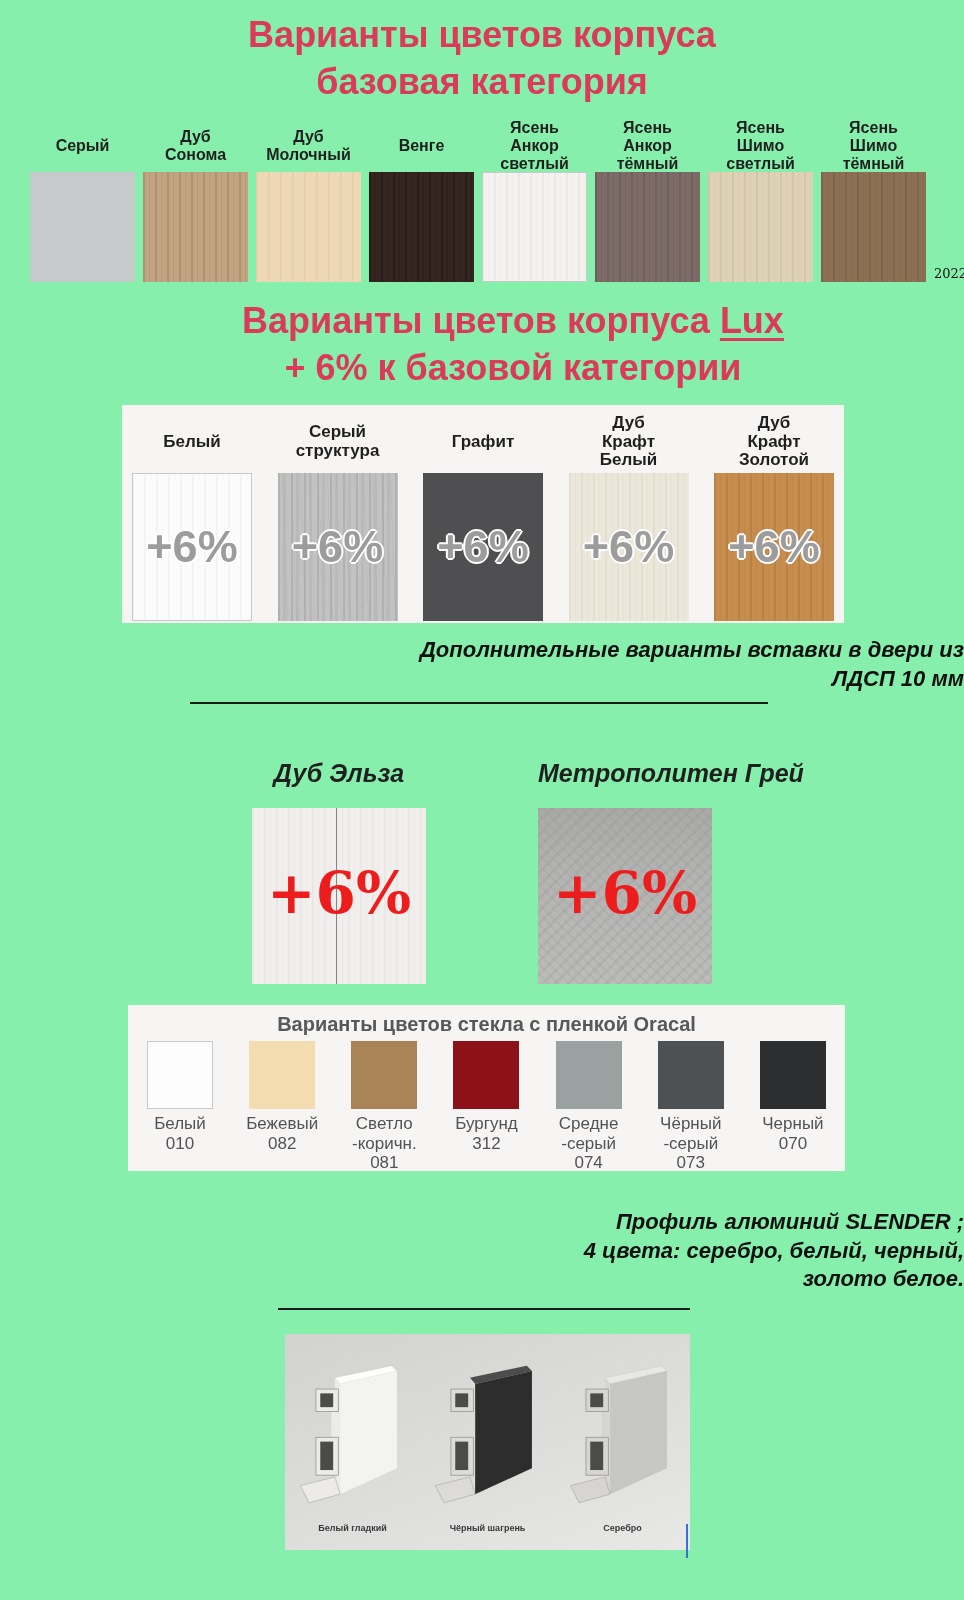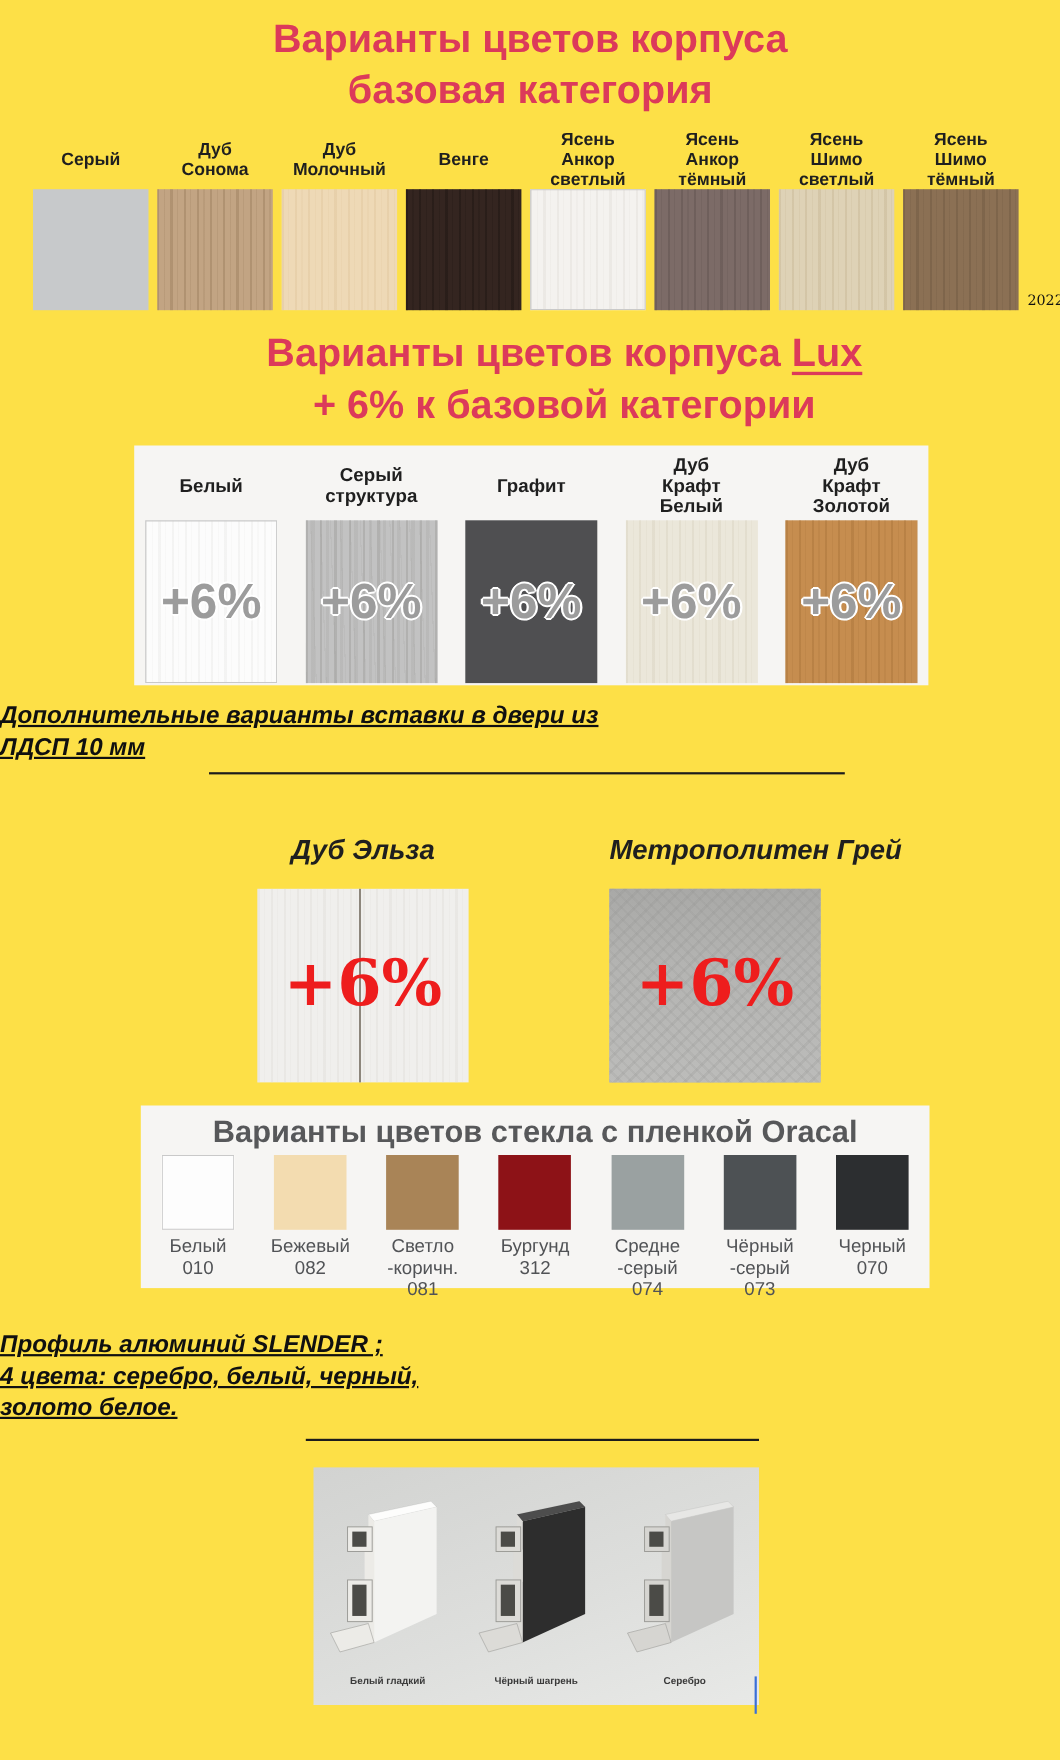--- a/index.html
+++ b/index.html
@@ -1,23 +1,23 @@
 <!DOCTYPE html>
 <html style="--heading: #dc3a5a; --surcharge-gray: #9c9c9c; --surcharge-red: #ee1d1d; --oracal-title: #57585a; --label-gray: #515356; --panel-bg: #f6f5f3; --cursor: #3a6fd8;"><head>
 <meta charset="utf-8">
 <style>
   html,body{margin:0;padding:0;background:#fff;}
-  .page{position:relative;width:964px;height:1600px;background:#fde047;overflow:hidden;
+  .page{position:relative;width:964px;height:1600px;background:#86efac;overflow:hidden;
         font-family:"Liberation Sans",sans-serif;}
   
   .red-title{position:absolute;left:0;width:100%;text-align:center;
              font-weight:700;font-size:36px;line-height:1.3;color:var(--heading,#dc3a5a);}
   .red-title .u{text-decoration:underline;text-underline-offset:5px;}
-  .blk-title{position:absolute;left:0;width:100%;text-align:left;color:#101010;
-             font-weight:700;font-style:italic;font-size:22px;line-height:1.3;text-decoration:underline;}
+  .blk-title{position:absolute;left:0;width:100%;text-align:right;color:#101010;
+             font-weight:700;font-style:italic;font-size:22px;line-height:1.3;}
   .rule{position:absolute;height:2px;background:#1c1c1c;}
   
   .col{display:flex;flex-direction:column;}
   .sw-label{display:flex;flex-direction:column;justify-content:center;text-align:center;
             color:#1f1f1f;font-weight:700;}
   .sw-box{position:relative;background:#ccc;}
   .bordered{box-shadow:inset 0 0 0 1px #c9c9c9;}
   
   #base-row{position:absolute;top:120px;left:30px;width:906px;display:flex;gap:8px;}
   #base-row .col{width:105px;}
@@ -30,30 +30,30 @@
   #lux-row .col{width:120px;}
   #lux-row .sw-label{height:62px;font-size:17px;line-height:1.1;}
   #lux-row .sw-box{height:148px;}
   .badge-gray{position:absolute;left:0;right:0;top:50%;transform:translateY(-50%);
       text-align:center;font-weight:700;font-size:45px;color:var(--surcharge-gray,#9c9c9c);
       text-shadow:2px 0 0 #fff,-2px 0 0 #fff,0 2px 0 #fff,0 -2px 0 #fff,
                   1px 1px 0 #fff,-1px -1px 0 #fff,1px -1px 0 #fff,-1px 1px 0 #fff;}
   
   #ldsp-row{position:absolute;top:756px;left:0;width:100%;display:flex;
             justify-content:center;gap:112px;}
-  #ldsp-row .col{width:192px;margin-left:16px;}
+  #ldsp-row .col{width:174px;}
   #ldsp-row .sw-label{height:34px;font-size:25px;font-style:italic;margin-bottom:18px;white-space:nowrap;}
   #ldsp-row .sw-box{height:176px;}
   .badge-red{position:absolute;left:0;right:0;top:50%;transform:translateY(-54%);
       text-align:center;font-family:"DejaVu Serif",serif;font-weight:700;font-size:58px;
       color:var(--surcharge-red,#ee1d1d);}
   
   #oracal-panel{position:absolute;top:1005px;left:128px;width:717px;height:166px;
                 background:var(--panel-bg,#f5f4f2);}
-  #oracal-title{margin:8px 0 0 0;text-align:center;font-weight:700;font-size:28px;
+  #oracal-title{margin:8px 0 0 0;text-align:center;font-weight:700;font-size:20px;
                 color:var(--oracal-title,#57585a);}
   #oracal-row{display:flex;justify-content:space-between;padding:5px 12px 0 12px;}
   #oracal-row .col{width:80px;}
   #oracal-row .sw-box{width:66px;height:68px;margin:0 auto;}
   #oracal-row .sw-label{font-weight:400;font-size:17px;line-height:1.15;
                         color:var(--label-gray,#515356);margin-top:5px;}
   
   #profiles-panel{position:absolute;top:1334px;left:285px;width:405px;height:216px;
       background:linear-gradient(160deg,#d2d3d1 0%,#dddedc 55%,#e8e9e7 100%);
       display:flex;justify-content:space-around;align-items:flex-end;padding-bottom:17px;box-sizing:border-box;}

